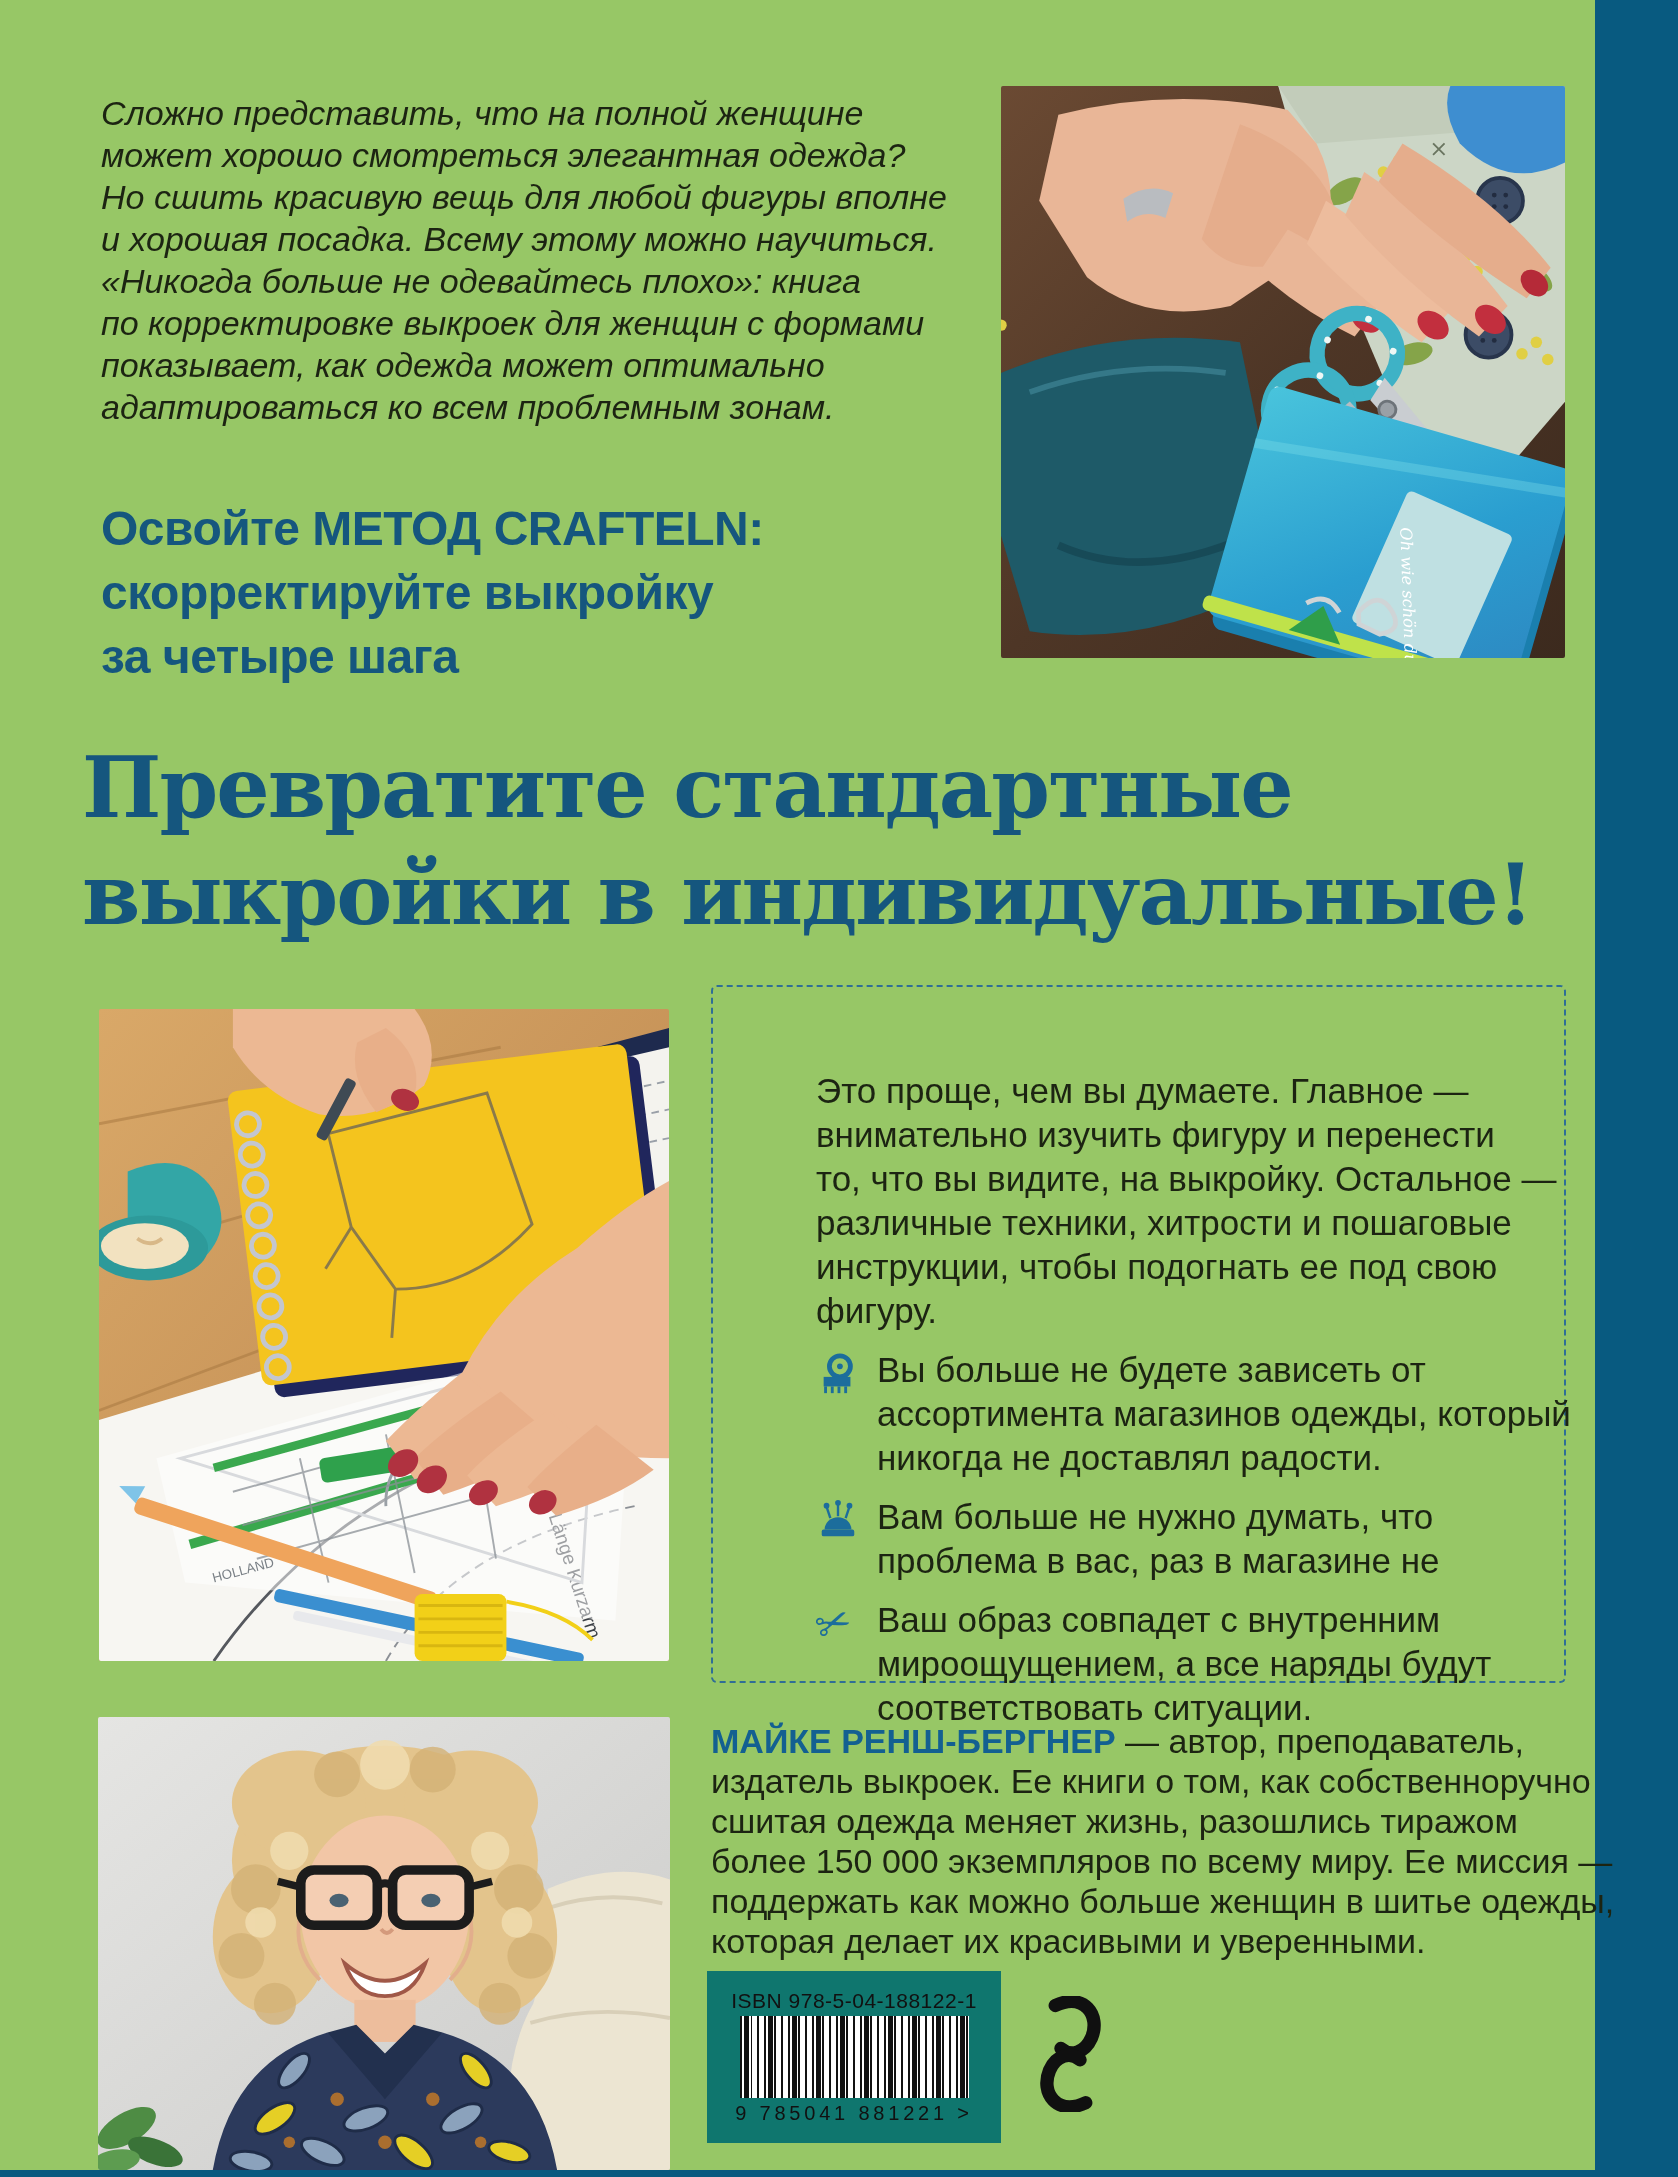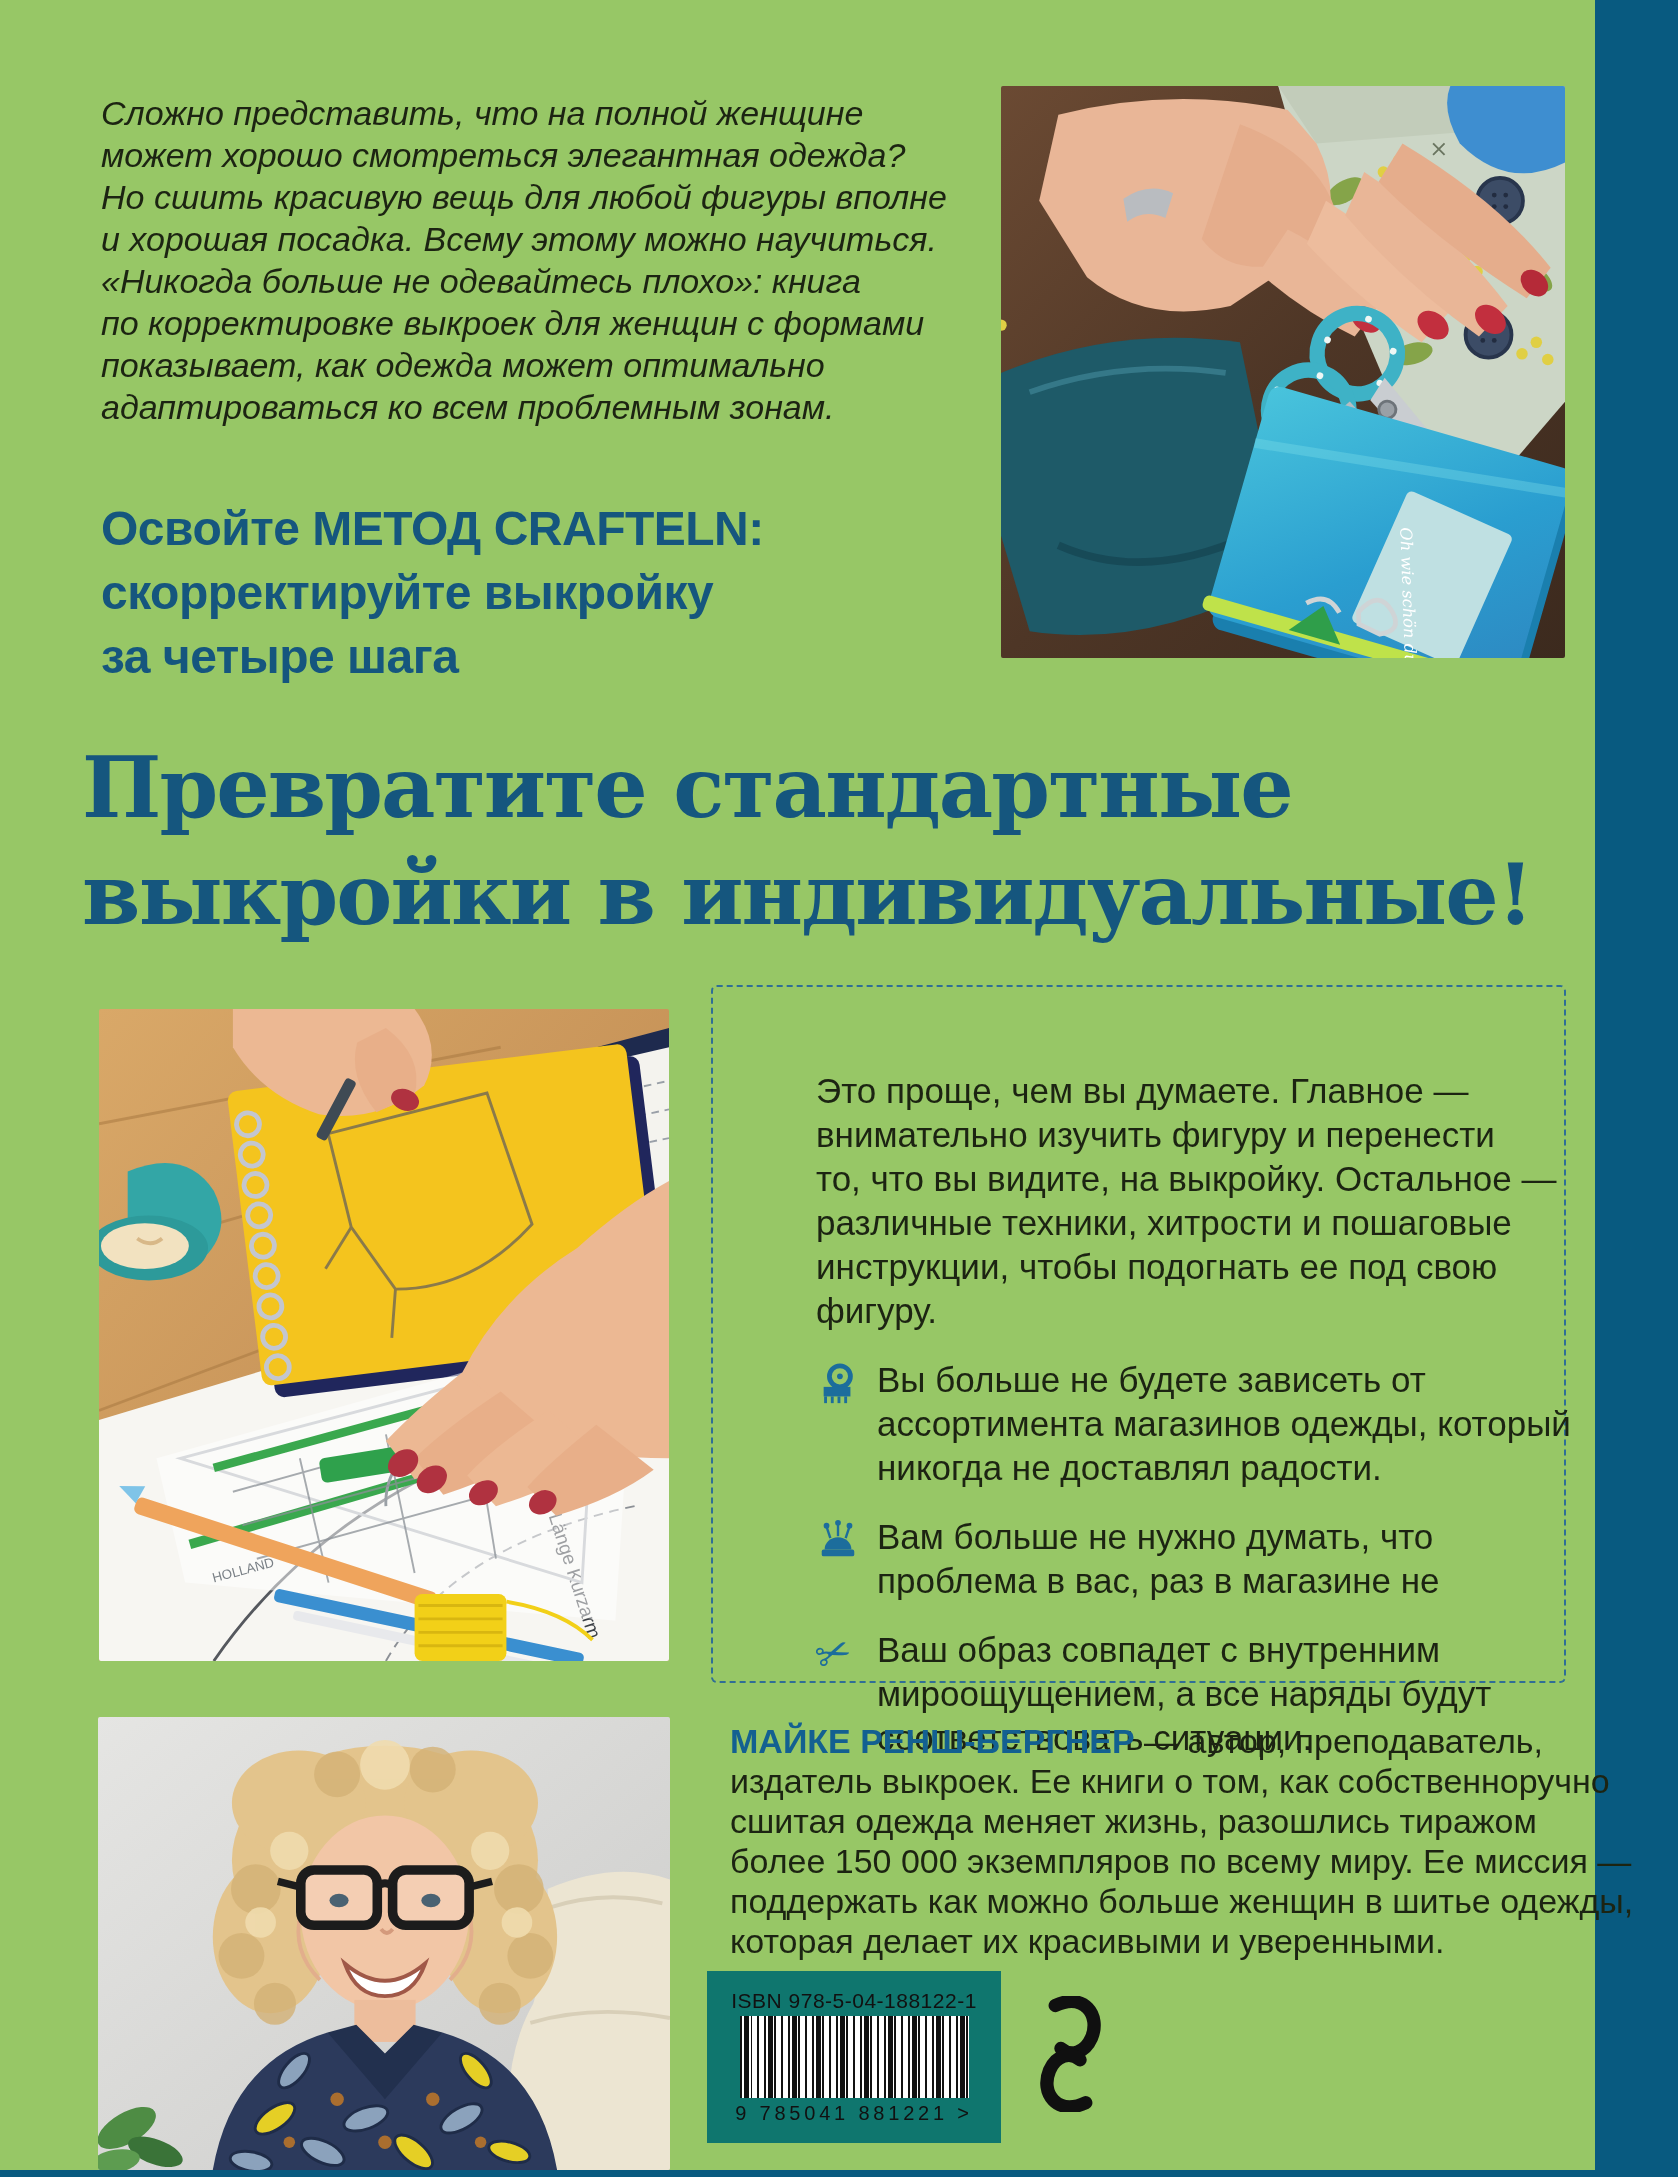--- a/index.html
+++ b/index.html
@@ -23,27 +23,27 @@
   .photo{position:absolute;overflow:hidden;border-radius:1.9px;}
   .photo-craft{left:1001px;top:86px;width:564px;height:572px;}
   .photo-drawing{left:99px;top:1009px;width:570px;height:652px;}
   .photo-author{left:98px;top:1717px;width:572px;height:453px;}
   .photo svg{display:block;width:100%;height:100%;}
 
   .dashed-box{position:absolute;left:711px;top:985px;width:855px;height:698px;
     border:2.9px dashed var(--dash,#2f6e96);border-radius:5.7px;box-sizing:border-box;
     padding:82px 34px 0 103px;}
   .box-intro{font-size:35px;line-height:44px;font-weight:500;}
-  .bullet{display:flex;margin-top:25px;}
+  .bullet{display:flex;margin-top:15px;}
   .bullet-icon{flex:0 0 61px;padding-top:3.8px;color:var(--icon-blue,#1c6d9c);}
   .bullet-icon svg{width:44px;height:44px;}
   .bullet-icon .glyph{font-size:42px;line-height:44px;display:inline-block;transform:rotate(-20deg);}
   .bullet-text{font-size:35px;line-height:44px;font-weight:500;}
 
-  .bio{position:absolute;left:730px;top:1721px;font-size:34px;line-height:40px;font-weight:500;}
+  .bio{position:absolute;left:711px;top:1721px;font-size:34px;line-height:40px;font-weight:500;}
   .bio-name{color:var(--name-blue,#136091);font-weight:bold;}
 
   .isbn-box{position:absolute;left:707px;top:1971px;width:294px;height:172px;background:#0f766e;
     display:flex;flex-direction:column;align-items:center;justify-content:center;}
   .isbn-label{font-size:21px;color:#111;letter-spacing:0.5px;}
   .barcode{width:229px;height:82px;margin-top:3.8px;
     background:repeating-linear-gradient(90deg,
       #111 0 1.9px,#fff 1.9px 3.8px,#111 3.8px 8.6px,#fff 8.6px 10.5px,
       #111 10.5px 12.4px,#fff 12.4px 17px,#111 17px 19px,#fff 19px 24px);}
   .isbn-digits{font-size:20px;color:#111;letter-spacing:3.8px;margin-top:4px;}

